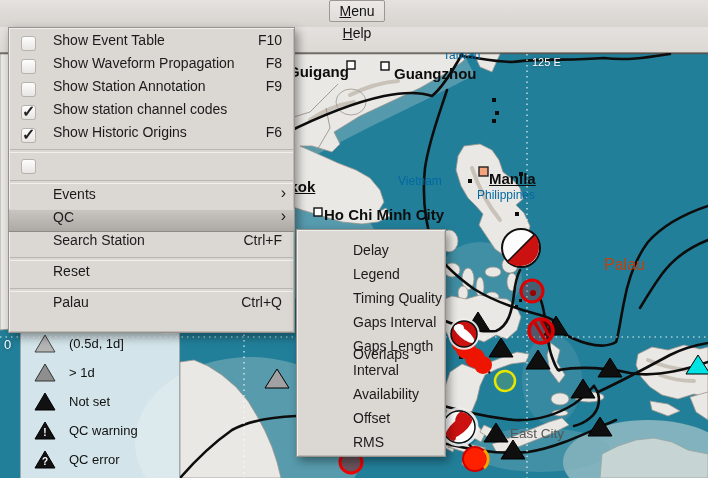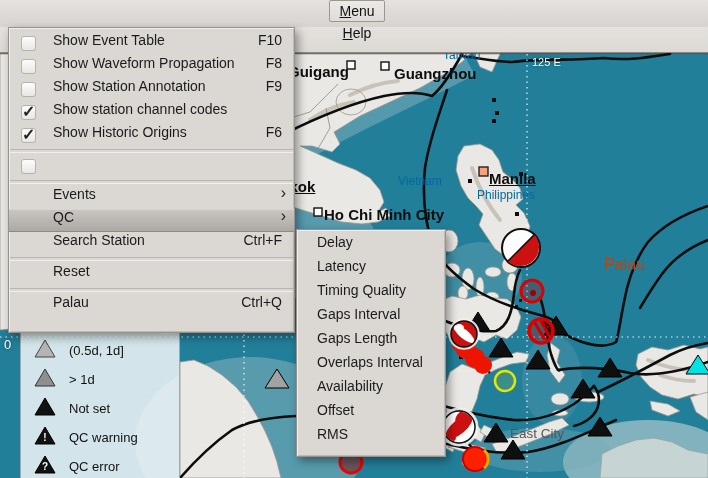--- a/index.html
+++ b/index.html
@@ -10,21 +10,21 @@
   .maplayer{position:absolute;left:0;top:0;width:708px;height:478px;z-index:10;pointer-events:none;}
   .city{position:absolute;font-weight:bold;font-size:15px;color:#0d0d0d;white-space:nowrap;}
   .city.ul{text-decoration:underline;}
   .region{position:absolute;font-size:12px;color:#0369a1;white-space:nowrap;}
   .gridlabel{position:absolute;color:#ffffff;font-size:11px;white-space:nowrap;
              text-shadow:0 0 3px rgba(0,40,60,.7);}
   
   .legend{position:absolute;left:20px;top:322px;width:160px;height:160px;z-index:20;
           background:rgba(250,251,251,.82);border:1px solid rgba(110,120,125,.55);
           padding:6px 0 0 12px;box-sizing:border-box;}
-  .lrow{height:29px;display:flex;align-items:flex-end;font-size:13px;color:#111;}
+  .lrow{height:29px;display:flex;align-items:center;font-size:13px;color:#111;}
   .lico{width:24px;height:19px;position:relative;margin-right:12px;flex:0 0 24px;}
   .lico svg{position:absolute;left:0;top:0;}
   .lglyph{position:absolute;left:0;top:6px;width:24px;text-align:center;
           color:#fff;font-size:10px;font-weight:bold;line-height:12px;}
   
   .topbar{position:absolute;left:0;top:0;width:708px;height:53px;z-index:30;
           background:linear-gradient(#eceae7,#dcd9d5);border-bottom:1px solid #8c8884;box-sizing:border-box;}
   .menubar{height:27px;display:flex;align-items:center;padding-left:6px;
            background:linear-gradient(#e5e2df,#d7d3cf);flex-direction:column;}
   .mb-item{padding:3px 10px;font-size:14px;color:#111;}
@@ -44,22 +44,22 @@
            box-shadow:inset 0 1px 0 #d9d5d1,inset 0 -1px 0 #8e8a86;}
   .chk{position:absolute;left:12px;top:4px;width:15px;height:15px;border-radius:3px;
        background:linear-gradient(#ffffff,#e6e4e1);box-shadow:inset 0 0 0 1px #b6b2ae;}
   .ck{position:absolute;left:13px;top:1px;font-size:16px;font-weight:bold;color:#222;}
   .sep{height:2px;margin:2px 1px;border-top:1px solid #b9b5b1;border-bottom:1px solid #f1efed;}
   
   .submenu{position:absolute;left:296px;top:229px;width:150px;z-index:50;
            background:#dbd7d3;border:1px solid #96928e;box-sizing:border-box;
            box-shadow:inset 1px 1px 0 #f0eeec,inset -1px -1px 0 #bdb9b5,3px 4px 9px rgba(0,0,0,.4);
            padding:4px 0 6px;}
-  .srow{height:24px;display:flex;align-items:flex-start;padding-left:20px;
-        font-size:14px;color:#1b1b1b;}
+  .srow{height:24px;display:flex;align-items:flex-end;padding-left:20px;
+        font-size:14px;color:#1b1b1b;margin-left:36px;}
 </style>
 </head>
 <body>
 
 <svg class="map-svg" width="708" height="478" viewBox="0 0 708 478">
   <defs>
     <clipPath id="bb1c">
         <circle cx="0" cy="0" r="12.2"></circle>
       </clipPath>
     <clipPath id="bb2c">
@@ -350,21 +350,21 @@
     <span>Palau</span>
     <span class="sc">Ctrl+Q</span>
   </div>
 </div>
 
 <div class="submenu">
   <div class="srow">
       <span>Delay</span>
     </div>
   <div class="srow">
-      <span>Latency</span>
+      <span>Legend</span>
     </div>
   <div class="srow">
       <span>Timing Quality</span>
     </div>
   <div class="srow">
       <span>Gaps Interval</span>
     </div>
   <div class="srow">
       <span>Gaps Length</span>
     </div>

